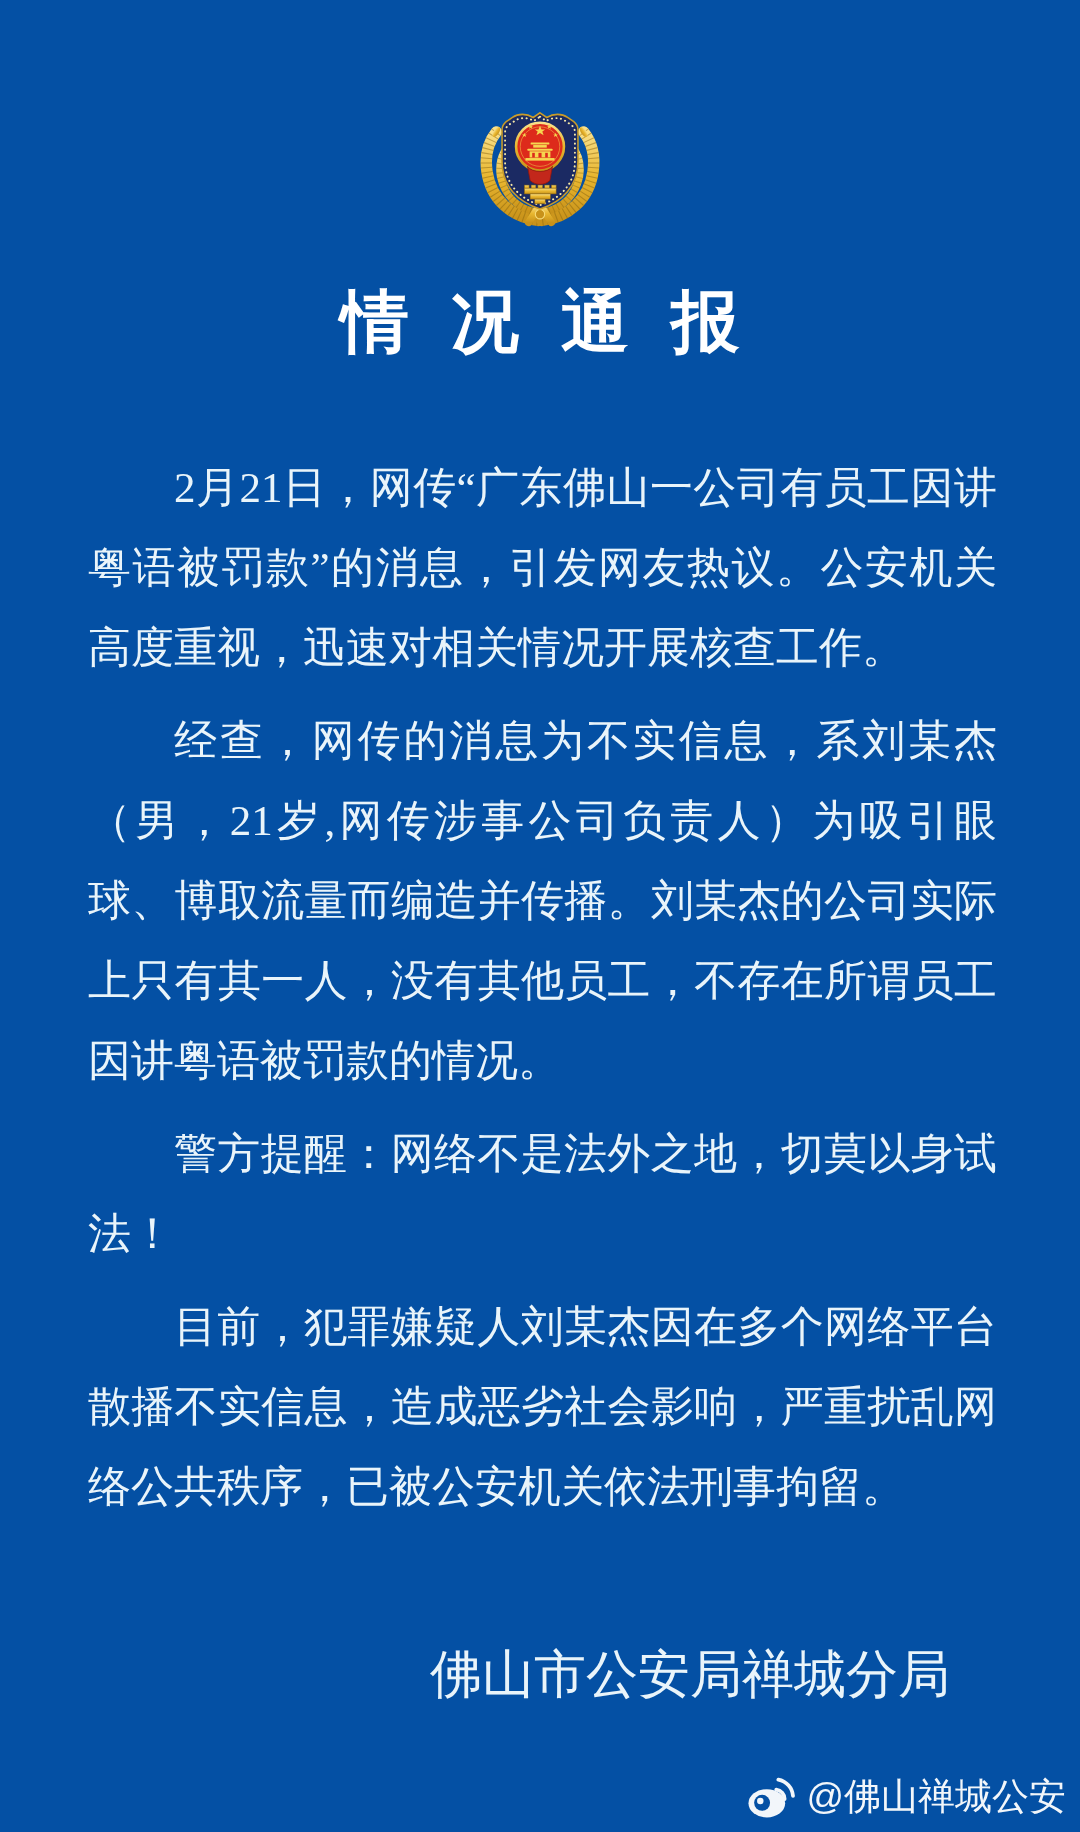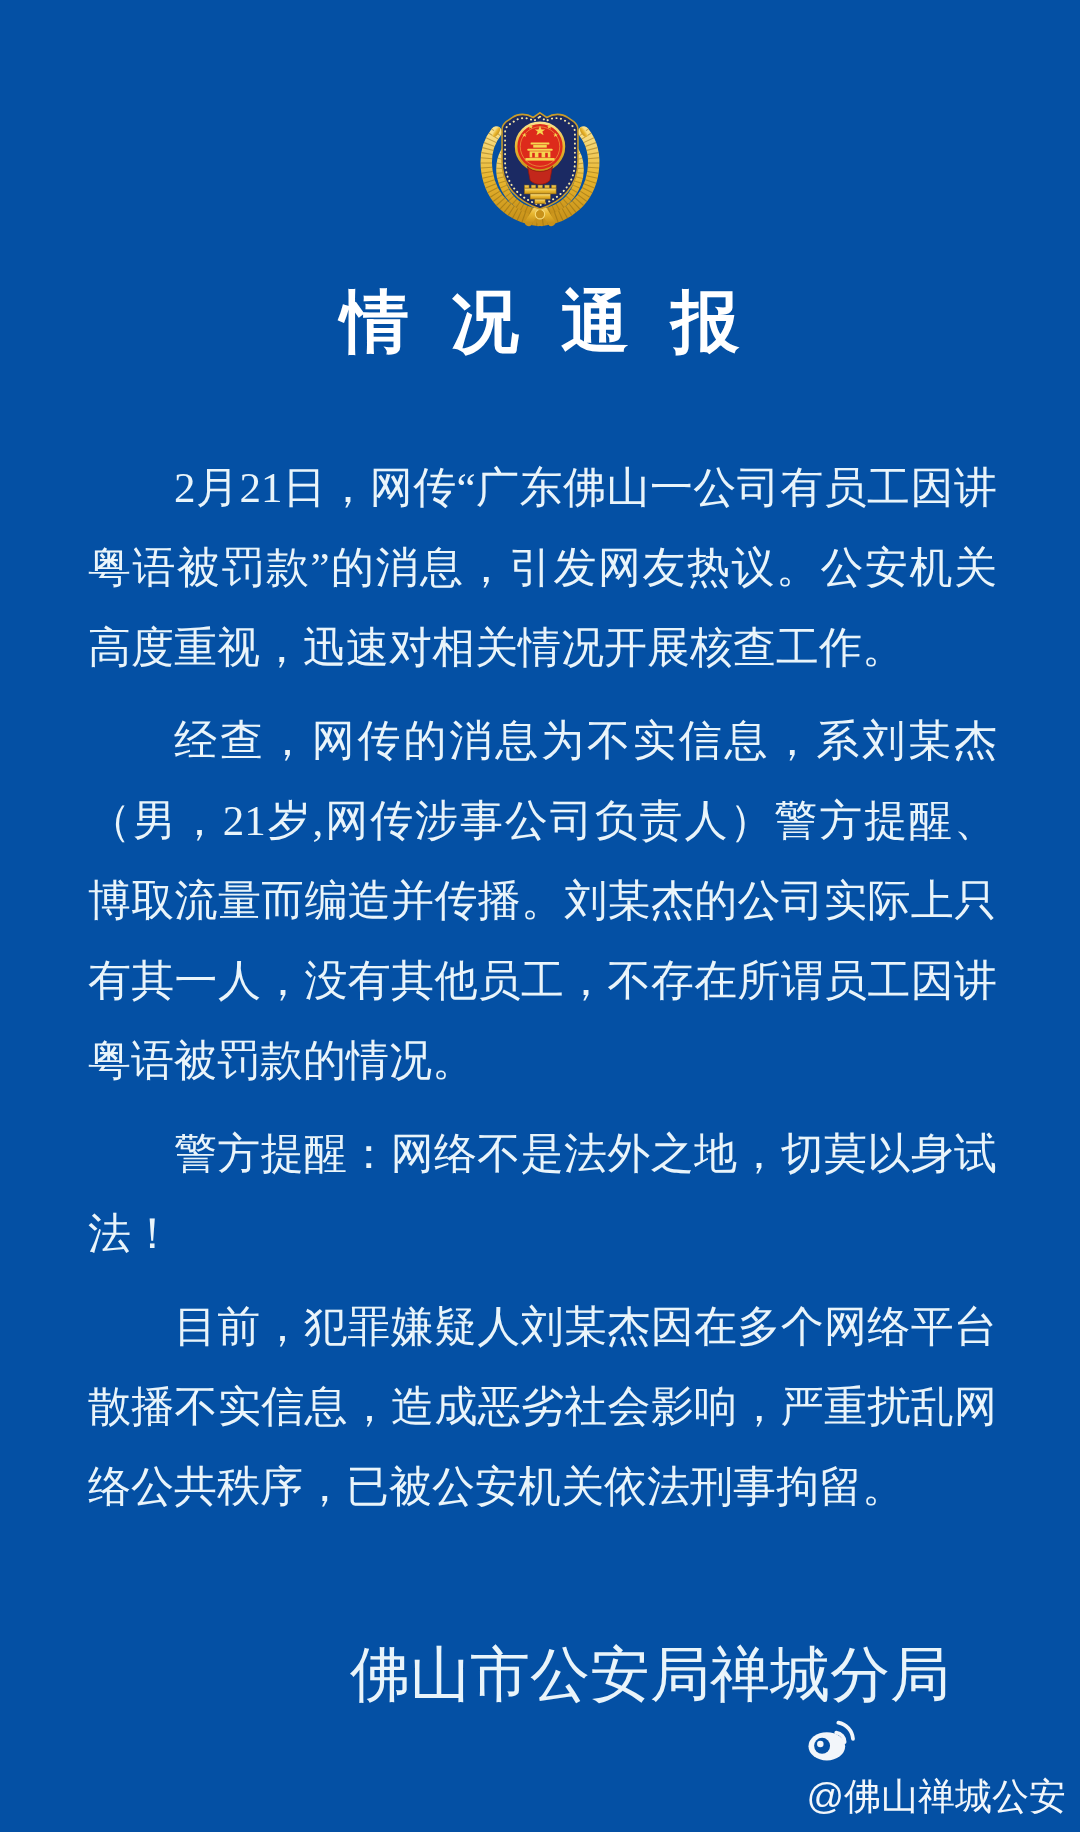--- a/index.html
+++ b/index.html
@@ -36,34 +36,34 @@
   .body-text p{
     margin:13px;
     text-indent:2em;
   }
   .signature{
     margin-top:106px;
     margin-left:auto;
     margin-right:130px;
     width:fit-content;
     text-align:center;
-    font-size:60px;
+    font-size:52px;
     line-height:84px;
   }
   .watermark{
     position:absolute;
     right:14px;
     bottom:10px;
     display:flex;
+    align-items:center;
     gap:10px;
     font-size:37px;
     color:#ffffff;
     font-family:"Liberation Sans","DejaVu Sans",sans-serif;
     opacity:0.95;
-    flex-direction:column;
   }
   .watermark svg{display:block;}
 </style>
 </head>
 <body style="background: rgb(4, 80, 164); color: rgb(233, 244, 250);">
 
 <div class="page">
 
   <div class="emblem-wrap">
     <svg width="156" height="146" viewBox="0 0 300 280" xmlns="http://www.w3.org/2000/svg">
@@ -142,21 +142,21 @@
           <rect x="140" y="221" width="20" height="9"></rect>
         </g>
       </g>
     </svg>
   </div>
 
   <div class="notice-title">情况通报</div>
 
   <div class="body-text">
     <p>2月21日，网传“广东佛山一公司有员工因讲粤语被罚款”的消息，引发网友热议。公安机关高度重视，迅速对相关情况开展核查工作。</p>
-    <p>经查，网传的消息为不实信息，系刘某杰（男，21岁,网传涉事公司负责人）警方提醒、博取流量而编造并传播。刘某杰的公司实际上只有其一人，没有其他员工，不存在所谓员工因讲粤语被罚款的情况。</p>
+    <p>经查，网传的消息为不实信息，系刘某杰（男，21岁,网传涉事公司负责人）为吸引眼球、博取流量而编造并传播。刘某杰的公司实际上只有其一人，没有其他员工，不存在所谓员工因讲粤语被罚款的情况。</p>
     <p>警方提醒：网络不是法外之地，切莫以身试法！</p>
     <p>目前，犯罪嫌疑人刘某杰因在多个网络平台散播不实信息，造成恶劣社会影响，严重扰乱网络公共秩序，已被公安机关依法刑事拘留。</p>
   </div>
 
   <div class="signature">
     <div>佛山市公安局禅城分局</div>
   </div>
 
   <div class="watermark">
     <svg width="50" height="44" viewBox="0 0 46 42" xmlns="http://www.w3.org/2000/svg">

